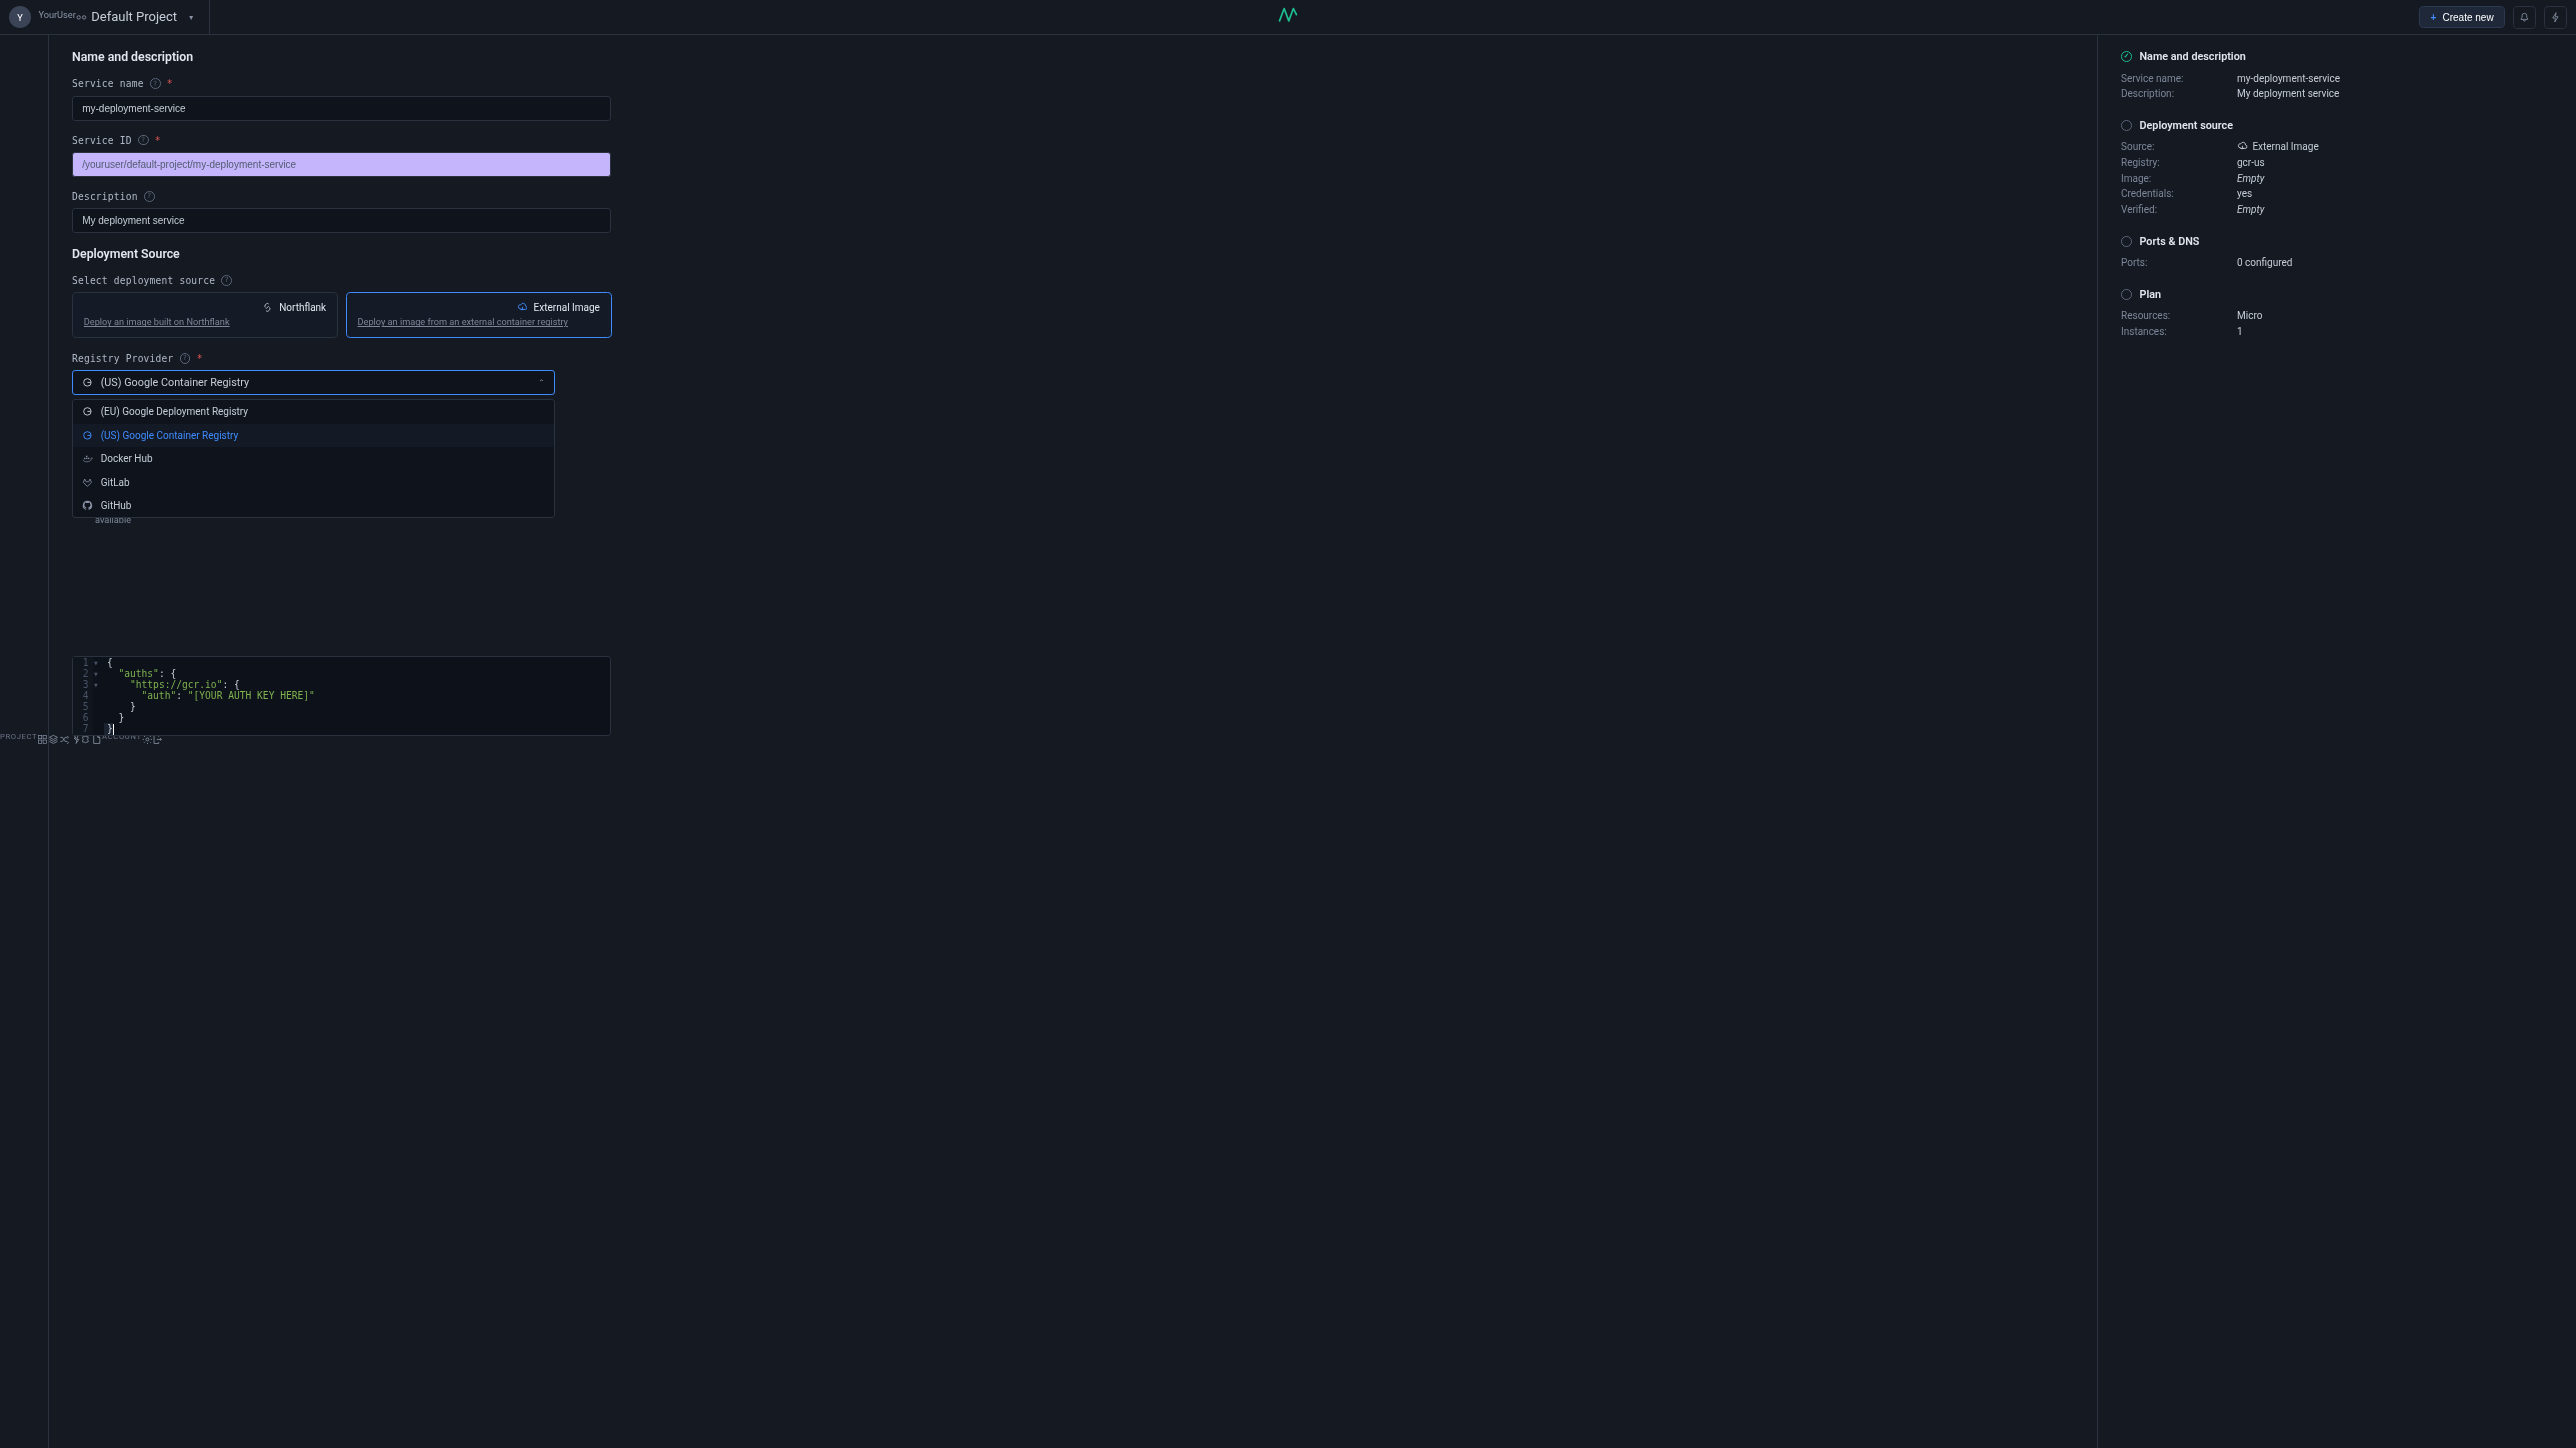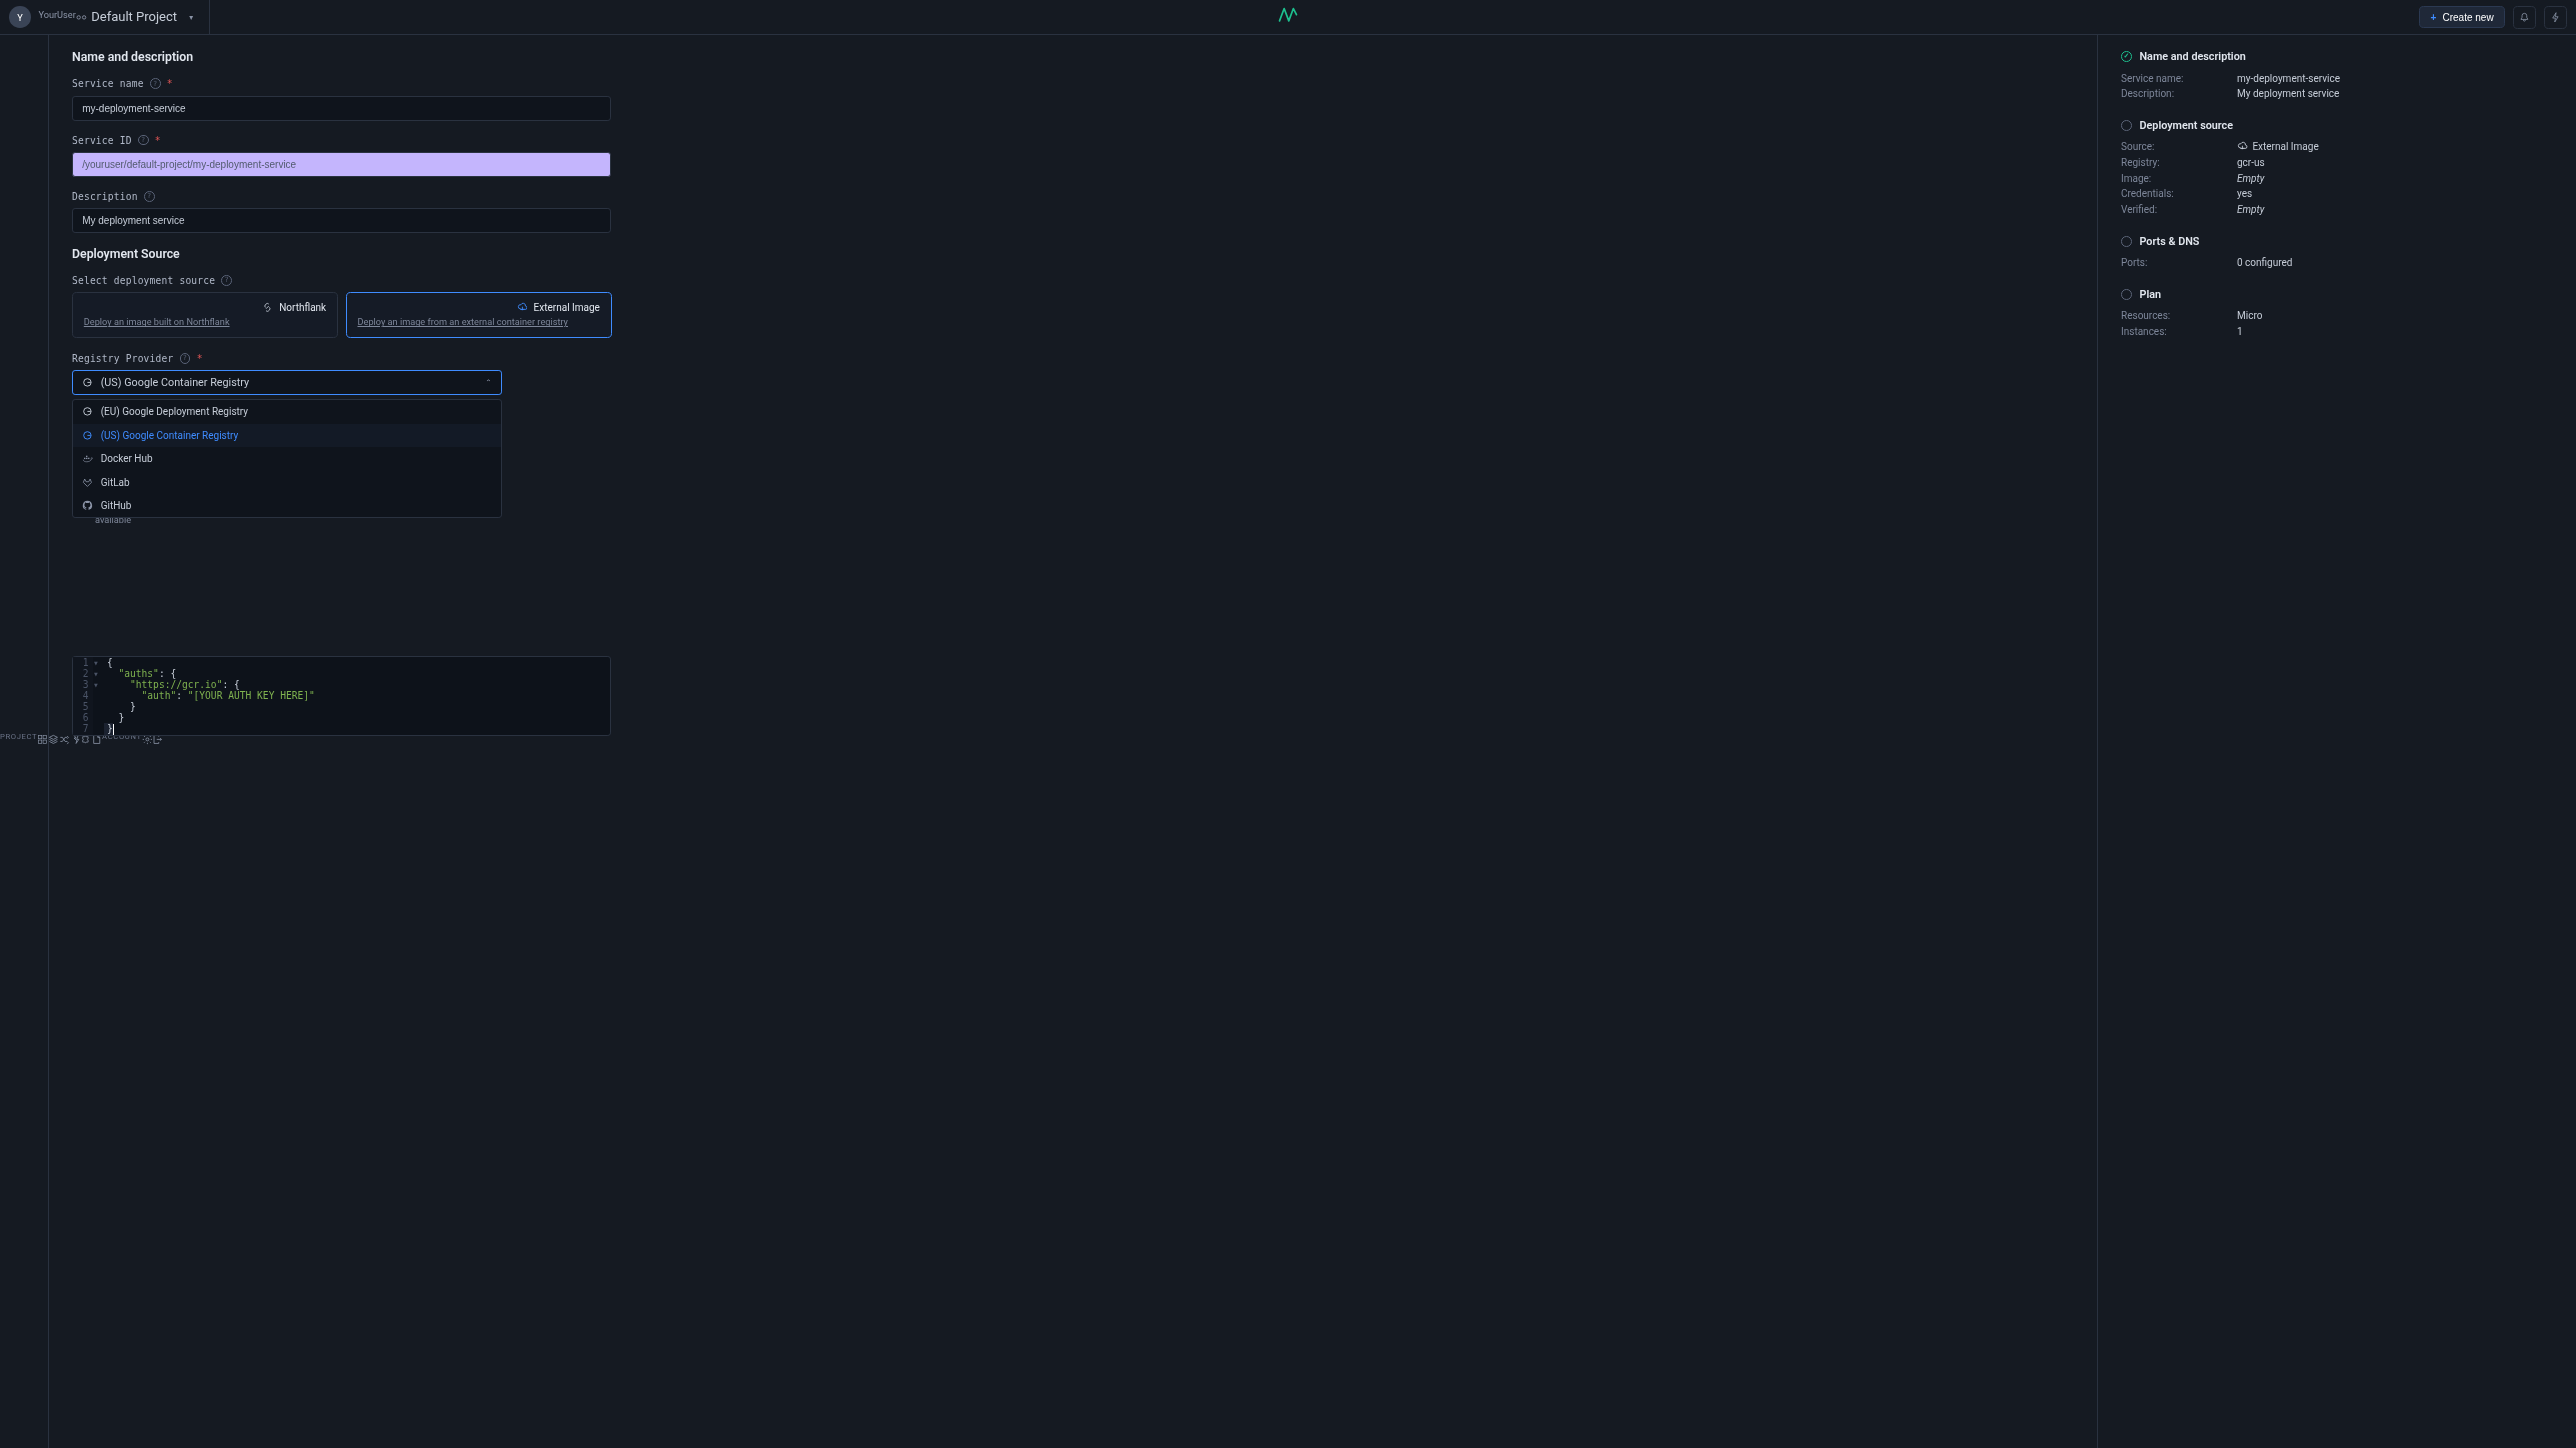--- a/index.html
+++ b/index.html
@@ -175,21 +175,21 @@
   border: 0.8px solid #2a3240;
   border-radius: 4.6px;
   padding: 9.2px 10.8px;
   cursor: pointer;
 }
 .source-card.selected { border-color: #3f8cff; }
 .source-card .sc-title { display: flex; align-items: center; gap: 6.2px; color: #e2e7ef; font-size: 10px; margin-bottom: 3.1px; justify-content: flex-end; }
 .source-card .sc-desc { font-size: 9.2px; color: #7d8699; text-decoration: underline; }
 
 
-.select-wrap { position: relative; width: 430px; margin-bottom: 0; }
+.select-wrap { position: relative; width: 483px; margin-bottom: 0; }
 .select-box {
   height: 25px;
   background: #0f141c;
   border: 0.8px solid #3f8cff;
   border-radius: 3.1px;
   display: flex; align-items: center;
   padding: 0 9.2px;
   gap: 7.7px;
   cursor: pointer;
 }

